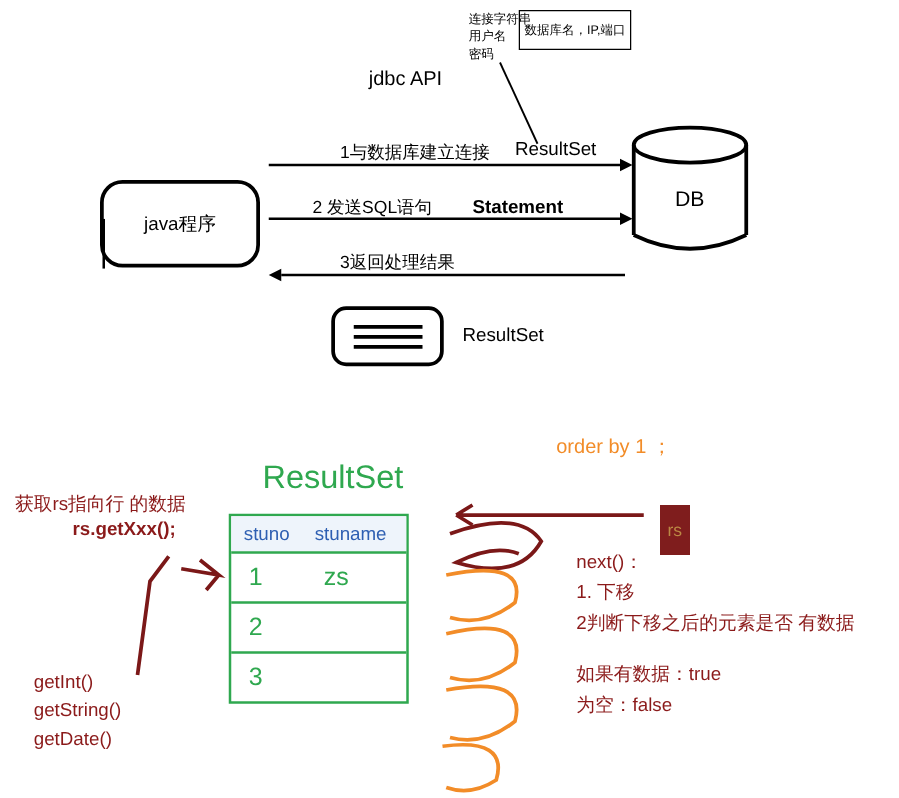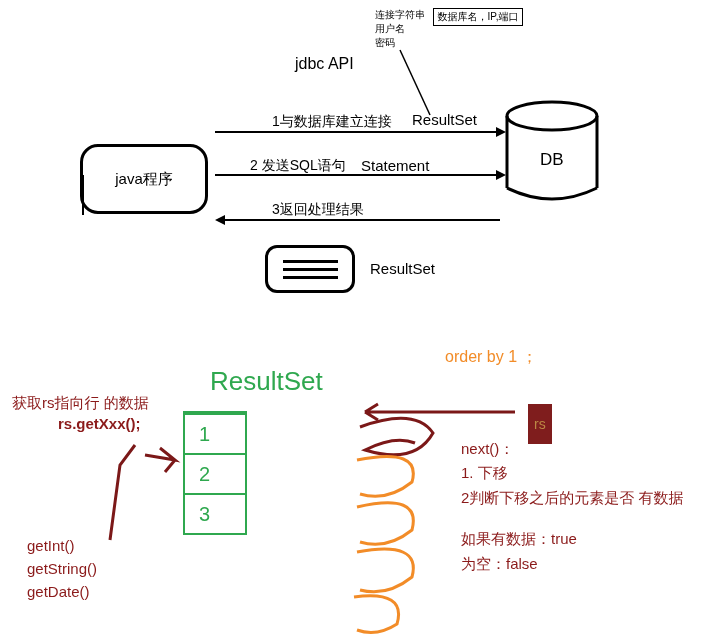--- a/index.html
+++ b/index.html
@@ -59,22 +59,22 @@
       display: flex; flex-direction: column; justify-content: center; align-items: center;
       gap: 5px;
     }
     .rs-box .bar {
       width: 55px; height: 3px; background: #000;
     }
     .rs-label { left: 370px; top: 260px; font-size: 15px; }
     
     
     .dbinfo-box {
-      left: 433px; top: 8px;
-      width: 90px; height: 18px;
+      left: 415px; top: 8px;
+      width: 90px; height: 32px;
       border: 1px solid #000;
       font-size: 10px;
       display:flex; align-items:center; justify-content:center;
     }
     
     
     .tbl {
       left: 183px; top: 411px;
       border: 2px solid #2fa84f;
     }
@@ -136,21 +136,21 @@
 <div class="abs" style="left:540px; top:150px; font-size:17px;">DB</div>
 
 <div class="arrow-line" style="left:215px; top:131px; width:283px;"></div>
 <div class="arrow-head-r" style="left:496px; top:127px;"></div>
 <div class="abs" style="left:272px; top:113px; font-size:14px;">1与数据库建立连接</div>
 <div class="abs" style="left:412px; top:111px; font-size:15px;">ResultSet</div>
 
 <div class="arrow-line" style="left:215px; top:174px; width:283px;"></div>
 <div class="arrow-head-r" style="left:496px; top:170px;"></div>
 <div class="abs" style="left:250px; top:157px; font-size:14px;">2 发送SQL语句</div>
-<div class="abs" style="left:361px; top:157px; font-size:15px;">Statement</div>
+<div class="abs" style="left:378px; top:157px; font-size:15px;font-weight:bold;">Statement</div>
 
 <div class="arrow-line" style="left:225px; top:219px; width:275px;"></div>
 <div class="arrow-head-l" style="left:215px; top:215px;"></div>
 <div class="abs" style="left:272px; top:201px; font-size:14px;">3返回处理结果</div>
 
 <div class="abs rs-box">
   <div class="bar"></div>
     <div class="bar"></div>
     <div class="bar"></div>
 </div>
@@ -170,22 +170,27 @@
 <div class="abs maroon-text" style="left:27px; top:537px; font-size:15px;">getInt()</div>
 <div class="abs maroon-text" style="left:27px; top:560px; font-size:15px;">getString()</div>
 <div class="abs maroon-text" style="left:27px; top:583px; font-size:15px;">getDate()</div>
 
 <svg class="abs" style="left:105px; top:430px; width:100px; height:120px;">
   <path d="M5 110 L15 35 L30 15" stroke="#7b1818" stroke-width="3" fill="none"></path>
   <path d="M40 25 L70 30 L55 18 M70 30 L60 42" stroke="#7b1818" stroke-width="3" fill="none"></path>
 </svg>
 
 <div class="abs tbl">
+  <div class="tbl-header">
+    <div>stuno</div>
+    <div>stuname</div>
+  </div>
   <div class="tbl-row">
     <div>1</div>
+    <div>zs</div>
   </div>
   <div class="tbl-row">
     <div>2</div>
   </div>
   <div class="tbl-row">
     <div>3</div>
   </div>
 </div>
 
 <div class="abs rs-orange">rs</div>

